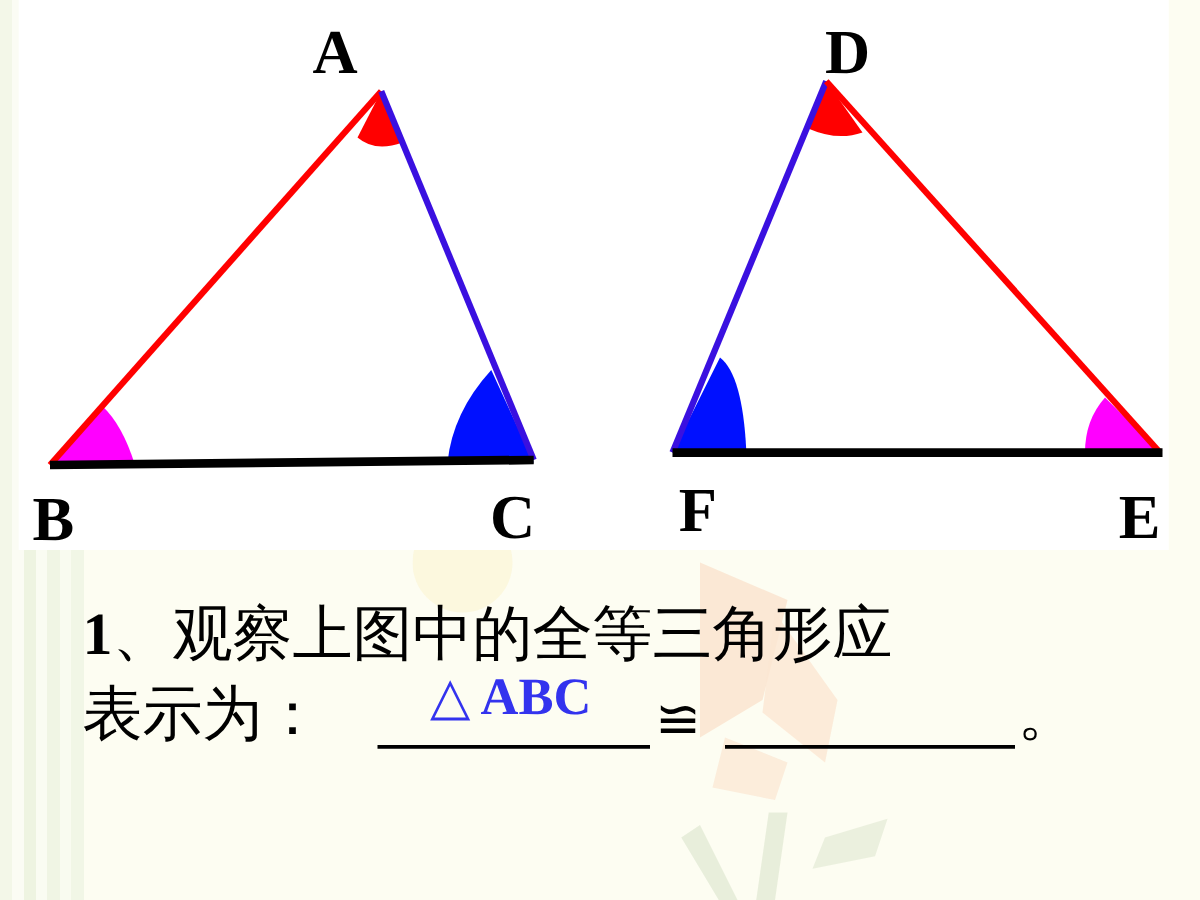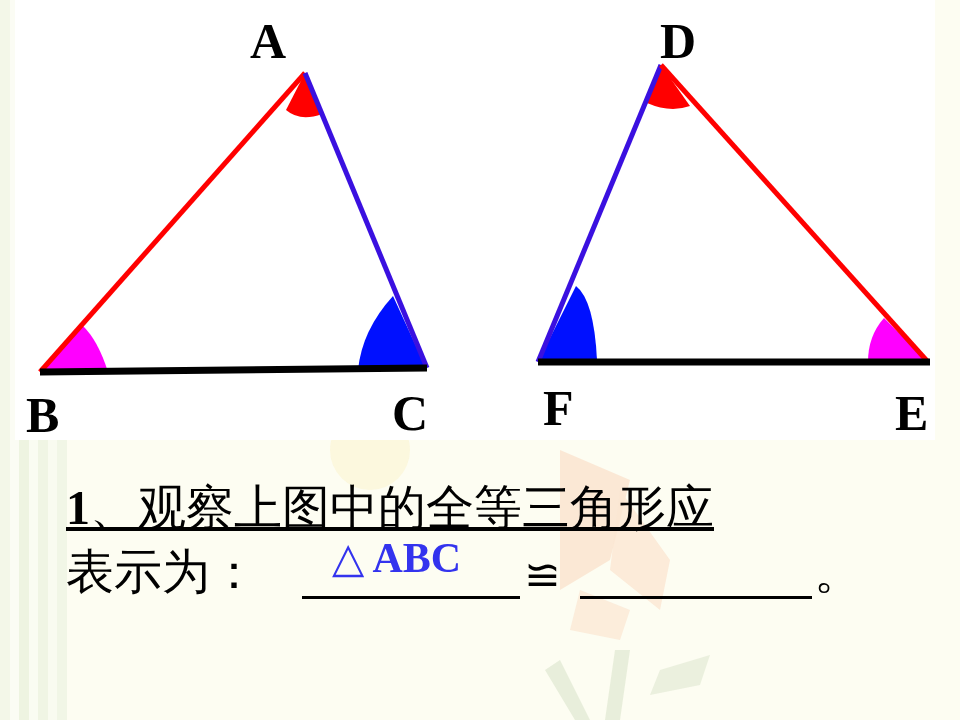--- a/index.html
+++ b/index.html
@@ -27,34 +27,34 @@
     }
     .figure-panel svg { position: absolute; left: -15px; top: 0; }
     .vertex-label {
       font-family: "Liberation Serif", "DejaVu Serif", serif;
       font-size: 50px; fill: #000; font-weight: bold;
     }
     .question {
       position: absolute; left: 66px; top: 476px;
       font-size: 48px; line-height: 64px; color: #000;
     }
-    .q-line1 { white-space: nowrap; text-decoration: underline; }
+    .q-line1 { white-space: nowrap; }
     .q-num { font-weight: bold; }
     .q-line2 { position: relative; white-space: nowrap; height: 64px; }
     .blank {
       position: absolute; top: 0; height: 56px;
       border-bottom: 3px solid #000;
     }
     .blank-1 { left: 236px; width: 218px; }
     .blank-2 { left: 514px; width: 232px; }
     .answer {
       position: absolute; top: -14px; color: #3333ee;
       font-weight: bold; font-size: 42px; white-space: nowrap;
     }
-    .answer-1 { left: 266px; }
+    .answer-1 { left: 278px; }
     .answer-2 { left: 586px; }
     .cong {
       position: absolute; left: 458px; top: 4px; font-size: 44px; color: #000;
     }
     .period { position: absolute; left: 748px; top: 0; font-size: 48px; }
     .prefix { position: absolute; left: 0; top: 0; }
   </style>
 </head>
 <body>
 

